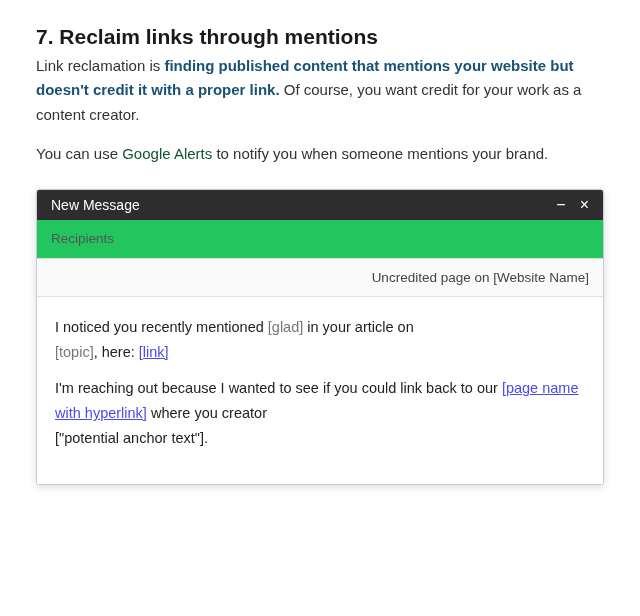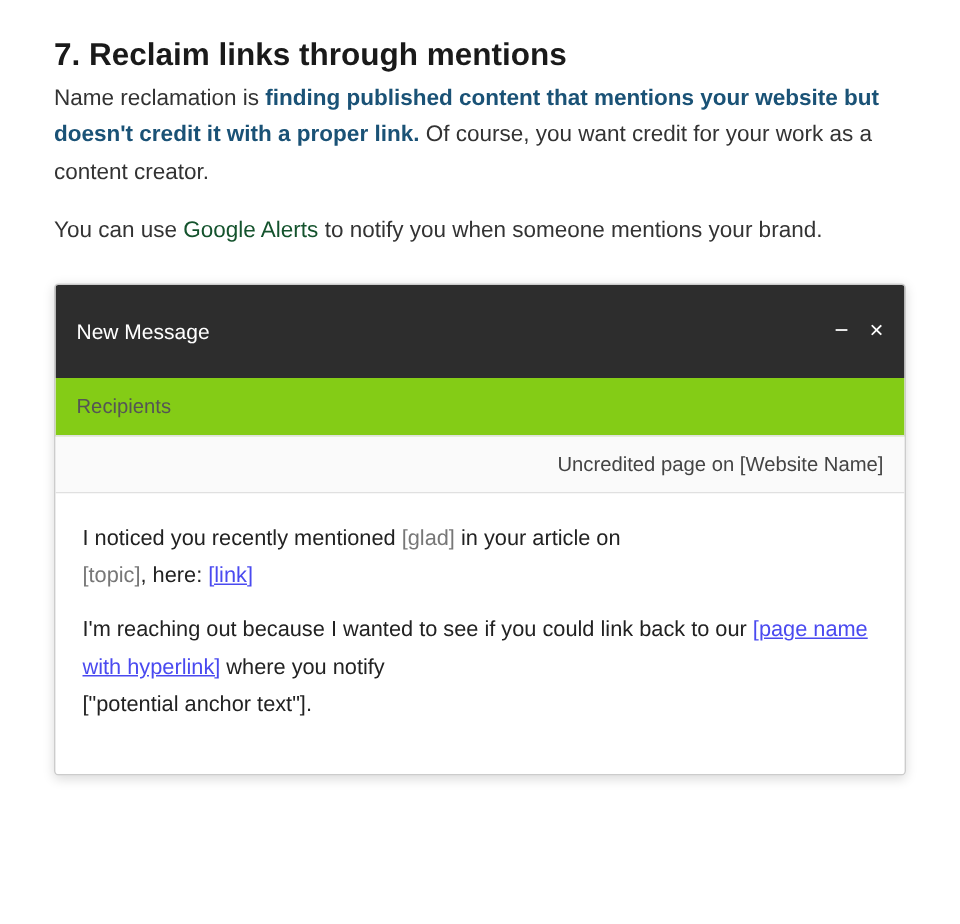--- a/index.html
+++ b/index.html
@@ -59,21 +59,21 @@
       border: 1px solid #cccccc;
       border-radius: 3px;
       overflow: hidden;
       margin-top: 8px;
       box-shadow: 0 2px 8px rgba(0,0,0,0.15);
     }
 
     .email-header {
       background-color: #2d2d2d;
       color: #ffffff;
-      padding: 20px 14px;
+      padding: 4px 14px;
       display: flex;
       justify-content: space-between;
       align-items: center;
       font-family: Arial, sans-serif;
       font-size: 14px;
     }
 
     .email-header-title {
       font-weight: normal;
       font-size: 14px;
@@ -91,21 +91,21 @@
       cursor: pointer;
       line-height: 1;
     }
 
     .email-field {
       border-bottom: 1px solid #e0e0e0;
       padding: 8px 14px;
       font-family: Arial, sans-serif;
       font-size: 13.5px;
       color: #555;
-      background: #84cc16;
+      background: #22c55e;
     }
 
     .email-field-subject {
       border-bottom: 1px solid #e0e0e0;
       padding: 8px 14px;
       font-family: Arial, sans-serif;
       font-size: 13.5px;
       color: #444;
       background: #fafafa;
       text-align: right;
@@ -136,21 +136,21 @@
     .bold-line {
       font-weight: normal;
     }
   </style>
 </head>
 <body>
 
 <h2 class="section-heading">7. Reclaim links through mentions</h2>
 
 <p class="intro-paragraph">
-  <span>Name reclamation is </span><span class="highlight-bold">finding published content that mentions your website but doesn't credit it with a proper link.</span><span> Of course, you want credit for your work as a content creator.</span>
+  <span>Link reclamation is </span><span class="highlight-bold">finding published content that mentions your website but doesn't credit it with a proper link.</span><span> Of course, you want credit for your work as a content creator.</span>
 </p>
 
 <p class="second-paragraph">
   <span>You can use </span><a href="#" class="google-alerts-link">Google Alerts</a><span> to notify you when someone mentions your brand.</span>
 </p>
 
 <div class="email-modal">
 
   <div class="email-header">
     <span class="email-header-title">New Message</span>
@@ -171,18 +171,18 @@
   <div class="email-body">
 
 
     <p>
       <span class="bold-line">I noticed you recently mentioned </span><span class="placeholder-text bold-line">[glad]</span><span class="bold-line"> in your article on</span><br>
       <span class="placeholder-text">[topic]</span><span>, here: </span><a href="#" class="email-link">[link]</a>
     </p>
 
 
     <p>
-      <span class="bold-line">I'm reaching out because I wanted to see if you could link back to our </span><a href="#" class="email-link bold-line">[page name with hyperlink]</a><span class="bold-line"> where you notify</span><br>
+      <span class="bold-line">I'm reaching out because I wanted to see if you could link back to our </span><a href="#" class="email-link bold-line">[page name with hyperlink]</a><span class="bold-line"> where you creator</span><br>
       <span class="bold-line">["potential anchor text"].</span>
     </p>
 
   </div>
 </div>
 
 </body></html>

